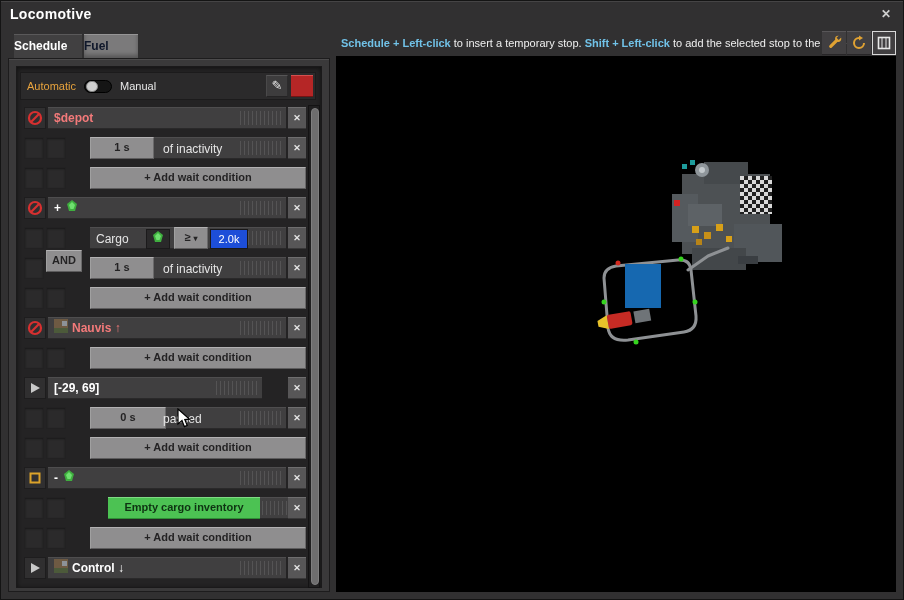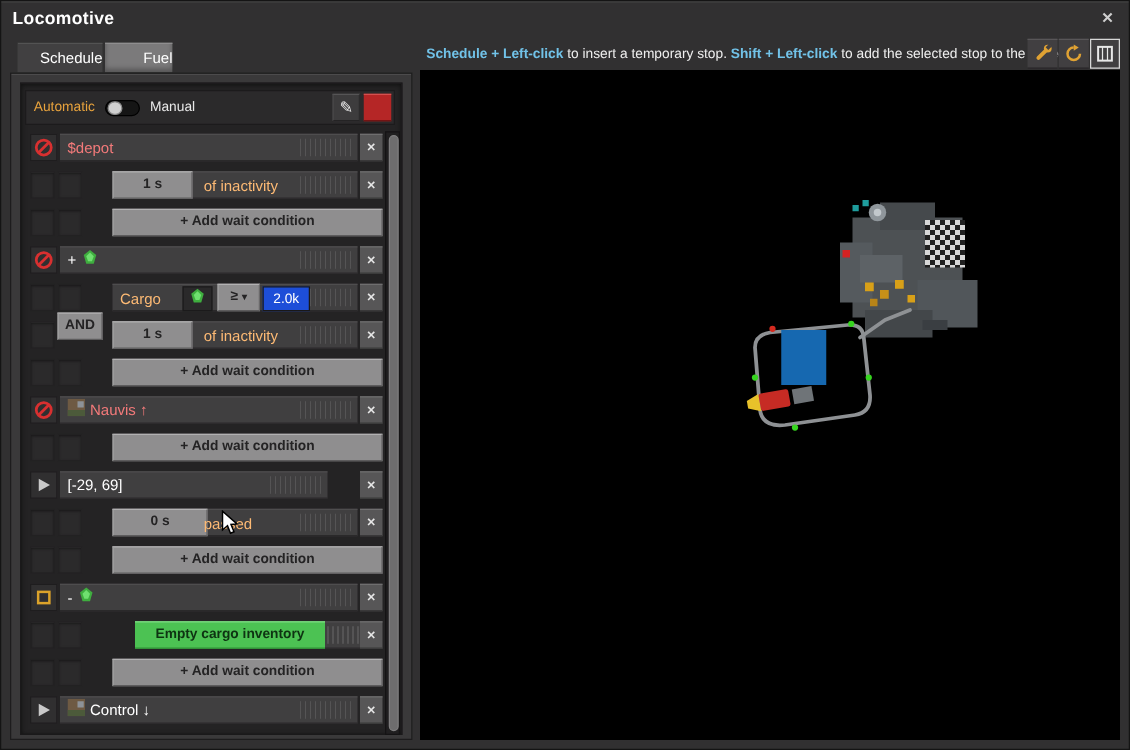--- a/index.html
+++ b/index.html
@@ -2,43 +2,43 @@
 <html><head>
 <meta charset="utf-8">
 <style>
   *{margin:0;padding:0;box-sizing:border-box}
   html,body{width:904px;height:600px;overflow:hidden}
   body{font-family:"Liberation Sans",sans-serif;background:#111;position:relative}
   .abs{position:absolute}
   #win{position:absolute;inset:0;background:#313031;box-shadow:inset 0 0 0 1px #141414, inset 0 2px 0 #454445}
   .title{font-size:14px;font-weight:bold;color:#ffffff;letter-spacing:.3px}
   .win-close{width:20px;height:20px;color:#cfcfcf;font-size:12px;font-weight:bold;text-align:center;line-height:20px;cursor:pointer}
-  .tab{height:24px;line-height:24px;text-align:right;font-size:12px;font-weight:normal}
+  .tab{height:24px;line-height:24px;text-align:left;font-size:12px;font-weight:bold}
   .tab.active{background:#414041;color:#fff;box-shadow:inset 0 1px 0 #5a595a}
-  .tab.inactive{background:#7b7a7b;color:#ffffff;box-shadow:inset 0 1px 0 #969596, inset 0 -3px 4px rgba(0,0,0,.3)}
+  .tab.inactive{background:#7b7a7b;color:#0f172a;box-shadow:inset 0 1px 0 #969596, inset 0 -3px 4px rgba(0,0,0,.3)}
   .panel{background:#3a393a;border:1px solid #1d1c1d;box-shadow:inset 0 1px 0 #4c4b4c}
   .list-area{background:#242324;border:1px solid #1a191a;box-shadow:inset 0 1px 4px #101010}
   .modebar{background:#2b2a2b;border:1px solid #1c1b1c}
   .auto{font-size:11px;font-weight:normal;color:#e8a33d}
   .manu{font-size:11px;color:#e8e8e8}
   .switch{width:28px;height:13px;background:#151515;border:1px solid #000;border-radius:7px}
   .knob{position:absolute;left:1px;top:0px;width:12px;height:11px;border-radius:6px;background:#cfcfcf;border:1px solid #8a8a8a}
   .iconbtn{width:22px;height:22px;background:#3d3c3d;border-top:1px solid #565556;border-bottom:1px solid #242324;border-left:1px solid #4a494a;border-right:1px solid #2c2b2c;color:#e8e8e8;font-size:13px;text-align:center;line-height:20px;cursor:pointer}
   .colorbtn{width:22px;height:22px;background:#b52626;border-top:1px solid #d4504f;border-bottom:1px solid #731313;cursor:pointer}
   .slot{width:20px;height:22px;background:#2b2a2b;border:1px solid #222122;box-shadow:inset 0 1px 2px #191819}
   .state-btn{width:22px;height:22px;background:#302f30;border:1px solid #1e1d1e;display:flex;align-items:center;justify-content:center;cursor:pointer}
   .name-bar,.cond-bar{height:22px;background:#403f40;border-top:1px solid #4e4d4e;border-bottom:1px solid #2a292a}
   .name-bar{display:flex;align-items:center;padding-left:6px;gap:4px}
-  .nm{font-size:12px;font-weight:normal;line-height:20px;white-space:nowrap}
+  .nm{font-size:12px;font-weight:bold;line-height:20px;white-space:nowrap}
   .red{color:#f37a7a}.white{color:#fff}
   .dots{position:absolute;right:2px;top:3px;bottom:3px;width:44px;background:repeating-linear-gradient(90deg,#5a595a 0 1px,transparent 1px 4px);opacity:.8}
   .xbtn{width:18px;height:22px;background:#575657;border-top:1px solid #6f6e6f;border-bottom:1px solid #393839;color:#e6e6e6;font-size:9px;font-weight:bold;text-align:center;line-height:20px;cursor:pointer}
   .lightbtn{background:#8f8e8f;border-top:1px solid #b2b1b2;border-bottom:1px solid #5d5c5d;border-left:1px solid #a0a0a0;border-right:1px solid #6a696a;color:#242324;font-weight:bold;font-size:11px;text-align:center;line-height:19px;cursor:pointer}
   .inbtn{position:absolute;height:22px}
-  .cond-text{position:absolute;font-size:12px;color:#fdba74;line-height:22px;white-space:nowrap}
+  .cond-text{position:absolute;font-size:12px;color:#e5e5e5;line-height:22px;white-space:nowrap}
   .greenbtn{background:#4cc253;border-top:1px solid #7fdb84;border-bottom:1px solid #2e8f35;color:#0e3312;font-weight:bold;font-size:11px;text-align:center;line-height:19px;cursor:pointer}
   .itemslot{position:absolute;width:24px;height:20px;top:1px;background:#2a292a;border:1px solid #1b1a1b;display:flex;align-items:center;justify-content:center}
   .amount{position:absolute;height:20px;top:1px;background:#1d4ed8;border:1px solid #191819;color:#fff;font-size:11px;text-align:center;line-height:18px}
   .scroll-track{background:#201f20;border:1px solid #141314}
   .scroll-handle{position:absolute;left:2px;width:8px;background:#6e6d6e;border:1px solid #7f7e7f;border-radius:4px;cursor:grab}
   .hint{font-size:11px;color:#efefef;white-space:nowrap}
   .hint .blue{color:#71c2e8;font-weight:bold}
   .tool-btn{width:24px;height:24px;background:#413f41;border-top:1px solid #585658;border-bottom:1px solid #272527;display:flex;align-items:center;justify-content:center;cursor:pointer}
   .tool-btn.framed{border:1px solid #d8d8d8}
   .map{background:#000}

